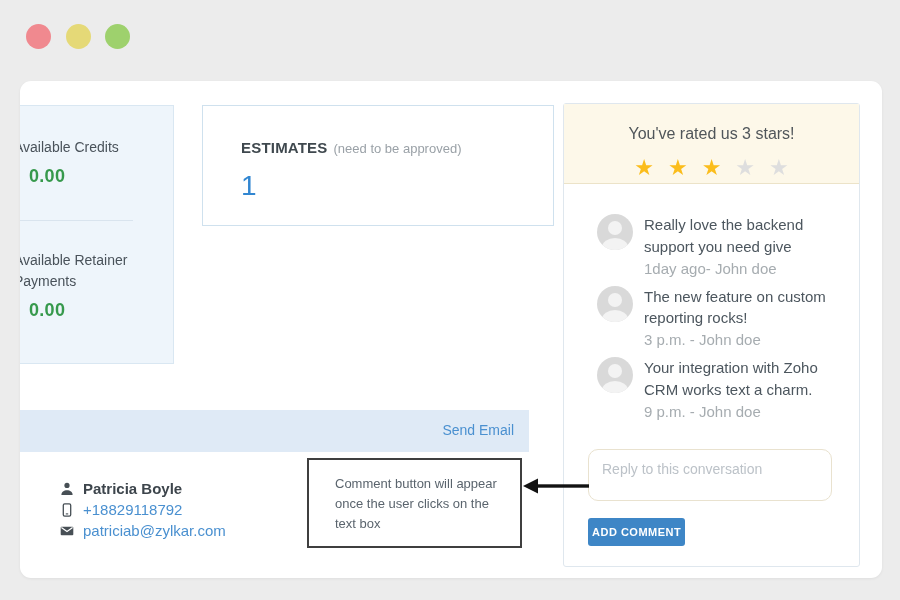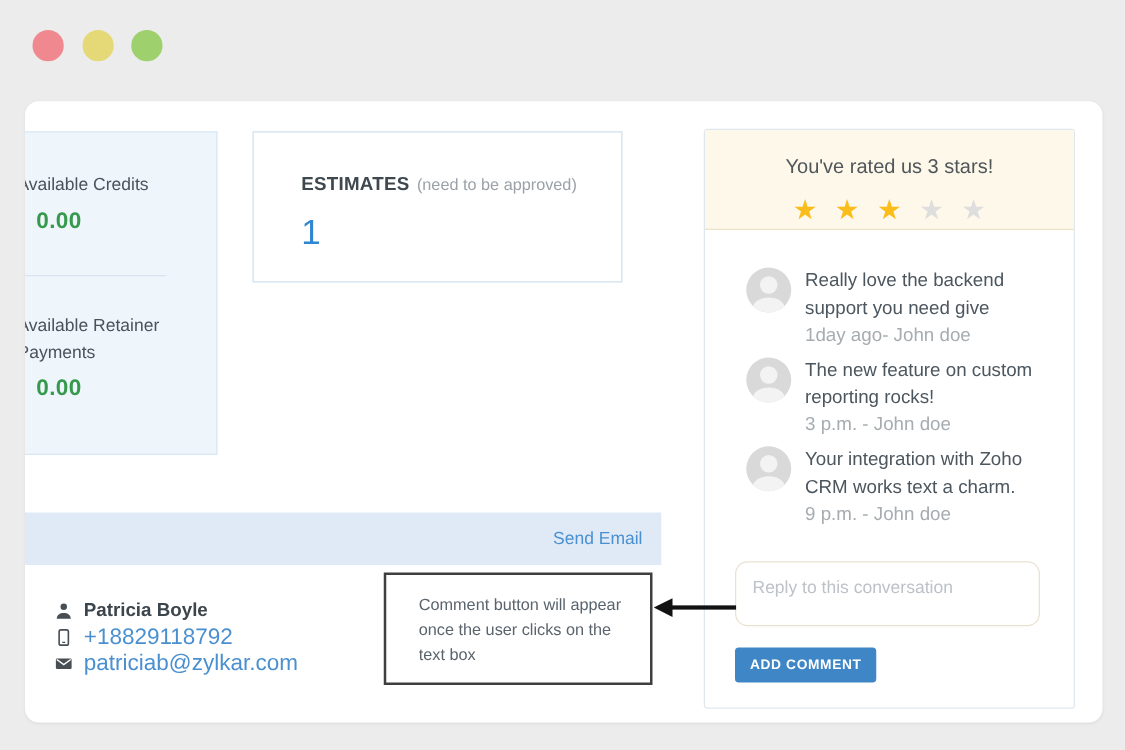--- a/index.html
+++ b/index.html
@@ -18,21 +18,21 @@
 
   
   .credits-card{position:absolute;left:-44px;top:24px;width:198px;height:259px;box-sizing:border-box;
                 background:var(--card_blue_bg);border:1px solid var(--card_blue_border);
                 padding:31px 12px 0 37px;}
   .c-label{font-size:14px;color:#49525a;line-height:1.55;}
   .c-value{font-size:18px;font-weight:bold;color:var(--value_green);margin:7px 0 0 15px;letter-spacing:.3px;}
   .c-divider{height:1px;background:#d9e4ee;margin:33px 28px 29px -18px;}
 
   
-  .estimates-card{position:absolute;left:182px;top:24px;width:296px;height:121px;box-sizing:border-box;
+  .estimates-card{position:absolute;left:182px;top:24px;width:352px;height:121px;box-sizing:border-box;
                   background:#fff;border:1px solid #cfe1ee;padding:33px 0 9px 38px;}
   .est-title{font-size:15px;font-weight:bold;color:#3f484e;letter-spacing:.2px;}
   .est-sub{font-size:13px;color:#9aa1a7;margin-left:6px;}
   .est-count{margin-top:13px;font-size:28px;color:var(--accent_blue);cursor:pointer;}
 
   
   .feedback-panel{position:absolute;left:543px;top:22px;width:297px;height:464px;box-sizing:border-box;
                   background:#fff;border:1px solid #dfe7ee;border-radius:3px;}
   .rating-header{height:80px;box-sizing:border-box;background:var(--rating_bg);
                  border-bottom:1px solid var(--rating_border);text-align:center;padding-top:21px;}
@@ -48,33 +48,33 @@
   .avatar::before{content:"";position:absolute;width:14px;height:14px;border-radius:50%;background:#f3f3f3;left:11px;top:7px;}
   .avatar::after{content:"";position:absolute;width:26px;height:18px;border-radius:50%;background:#f3f3f3;left:5px;top:24px;}
   .comment-text{font-size:15px;color:#4c565e;line-height:1.45;width:205px;}
   .comment-meta{font-size:15px;color:#a6acb0;margin-top:2px;line-height:1.2;}
 
   .reply-input{position:absolute;left:24px;top:345px;width:244px;height:52px;box-sizing:border-box;
                border:1px solid #e9e2cf;border-radius:10px;padding:11px 13px;font-size:14px;color:#555;
                resize:none;outline:none;font-family:inherit;}
   .reply-input::placeholder{color:#bcc2c8;}
   .add-comment{position:absolute;left:24px;top:414px;background:var(--button_blue);color:#fff;border:none;
-               border-radius:3px;font-size:11px;font-weight:bold;letter-spacing:.5px;padding:8px 12px;
+               border-radius:3px;font-size:11px;font-weight:bold;letter-spacing:.5px;padding:8px 4px;
                font-family:inherit;cursor:pointer;}
 
   
   .contact-band{position:absolute;left:0;top:329px;width:509px;height:42px;background:var(--band_blue);}
   .send-email{position:absolute;right:15px;top:12px;font-size:14px;color:var(--link_blue);
               text-decoration:none;cursor:pointer;}
-  .contact-info{position:absolute;left:24px;top:400px;}
+  .contact-info{position:absolute;left:40px;top:400px;}
   .contact-row{display:flex;align-items:center;margin-bottom:6px;height:15px;}
   .ci{width:14px;height:14px;margin-right:9px;display:inline-flex;}
   .ci svg{width:14px;height:14px;}
   .contact-name{font-size:15px;font-weight:bold;color:#3d454c;}
-  .contact-link{font-size:18px;color:var(--link_blue);text-decoration:none;cursor:pointer;}
+  .contact-link{font-size:15px;color:var(--link_blue);text-decoration:none;cursor:pointer;}
 
   
   .callout{position:absolute;left:287px;top:377px;width:215px;height:90px;box-sizing:border-box;
            background:#fff;border:2px solid #3f3f3f;padding:14px 8px 0 26px;
            font-size:13px;color:#5a646d;line-height:1.55;z-index:4;}
   .arrow{position:absolute;left:503px;top:396px;z-index:5;}
 </style>
 </head>
 <body>
 

